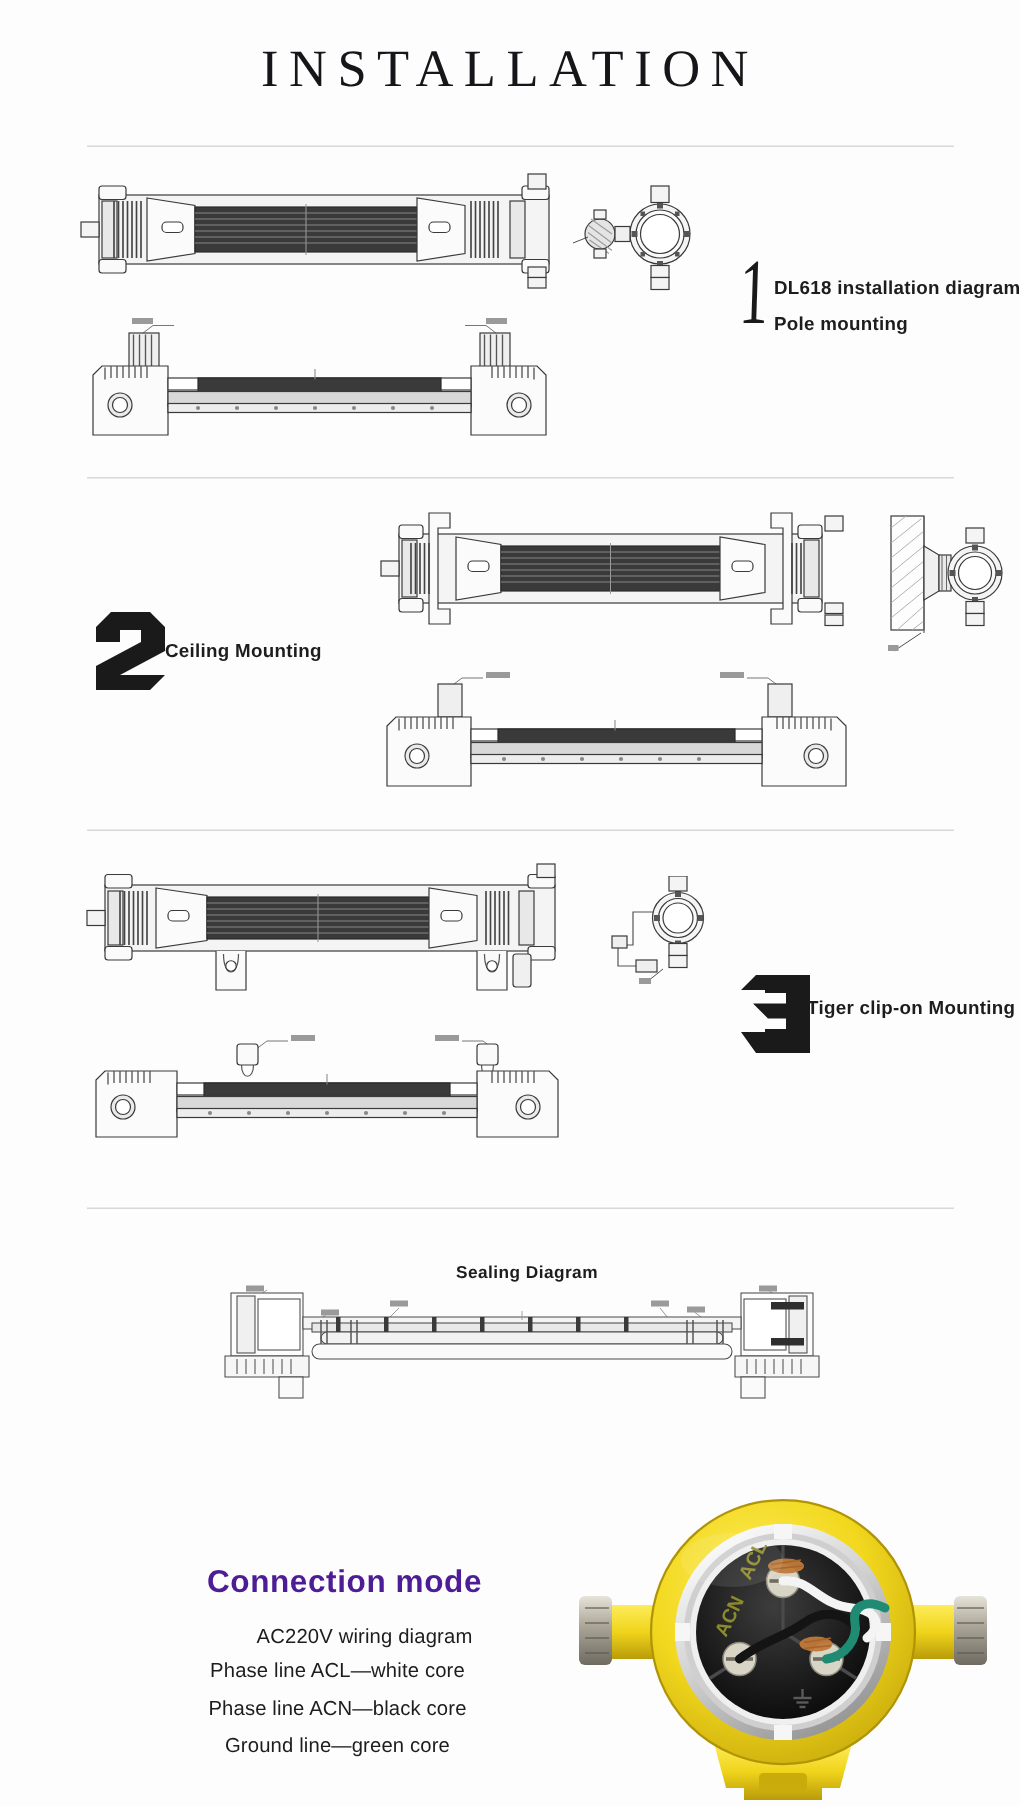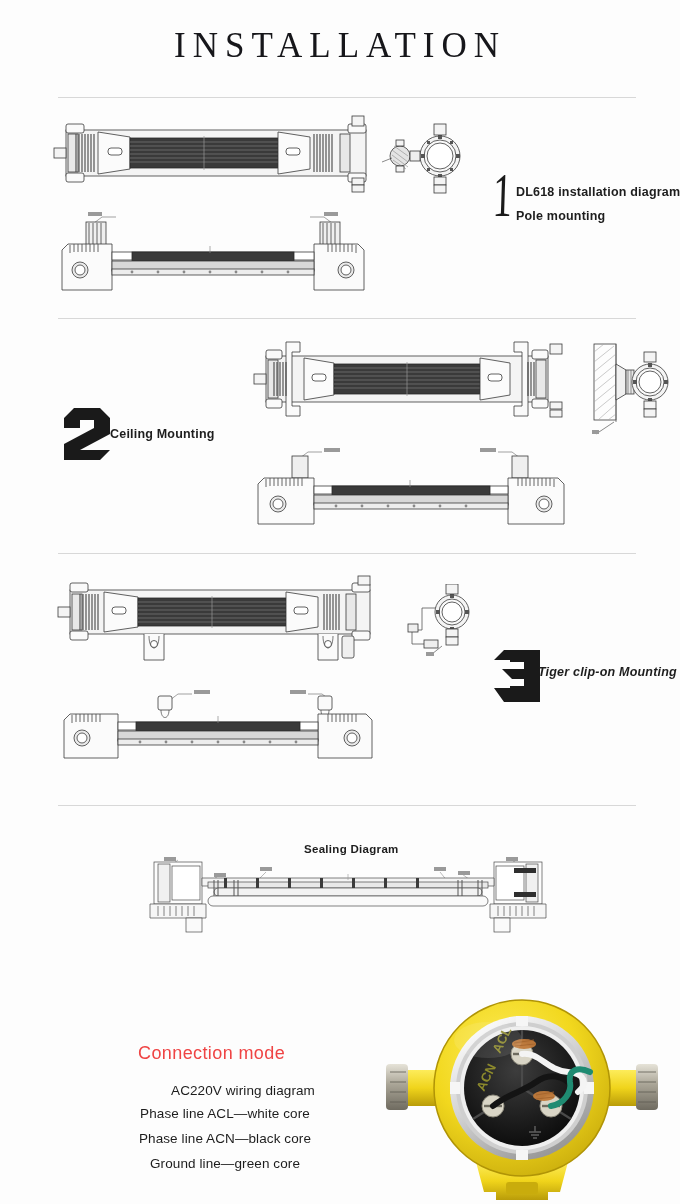--- a/index.html
+++ b/index.html
@@ -72,23 +72,23 @@
     font-weight: 700;
     color: #1d1d1d;
     letter-spacing: 0.3px;
   }
 
   
   .conn-heading {
     position: absolute;
     left: 138px;
     top: 1043px;
-    font-size: 18px;
-    font-weight: 400;
-    color: #ef4444;
+    font-size: 21px;
+    font-weight: 700;
+    color: #4c1d95;
     letter-spacing: 0.4px;
   }
   .conn-line {
     position: absolute;
     left: 0;
     width: 450px;
     text-align: center;
     font-size: 13.5px;
     color: #1d1d1d;
     letter-spacing: 0.1px;
@@ -519,21 +519,21 @@
         <rect x="26" y="56" width="14" height="8" fill="#efefef"></rect>
         <line x1="34" y1="70" x2="44" y2="62" stroke-width="0.6"></line>
         <rect x="28" y="68" width="8" height="4" fill="#9a9a9a" stroke="none"></rect>
       </g>
     </svg>
   </div>
 
   <svg class="num-glyph num-geo" style="left:492px; top:642px;" viewBox="0 0 52 62">
     <path d="M48 8 L12 8 L2 18 L18 18 L18 20 L32 20 L32 27 L10 27 L20 37 L32 37 L32 44 L18 44 L18 46 L2 46 L12 60 L48 60 Z" fill="#1a1a1a"></path>
   </svg>
-  <div class="sec-label" style="left:538px; top:665px;font-style:italic;">Tiger clip-on Mounting</div>
+  <div class="sec-label" style="left:538px; top:665px;">Tiger clip-on Mounting</div>
 
   <div class="dwg" style="left:60px; top:680px;">
     <svg width="320" height="85" viewBox="0 0 320 85">
       <g stroke="#3a3a3a" fill="#f6f6f6" stroke-width="0.8">
         <g stroke="#666" stroke-width="0.6" fill="none">
           <path d="M110 20 L118 14 L132 14"></path>
             <path d="M270 20 L262 14 L248 14"></path>
         </g>
         <g fill="#9a9a9a" stroke="none">
           <rect x="134" y="10" width="16" height="4"></rect>

